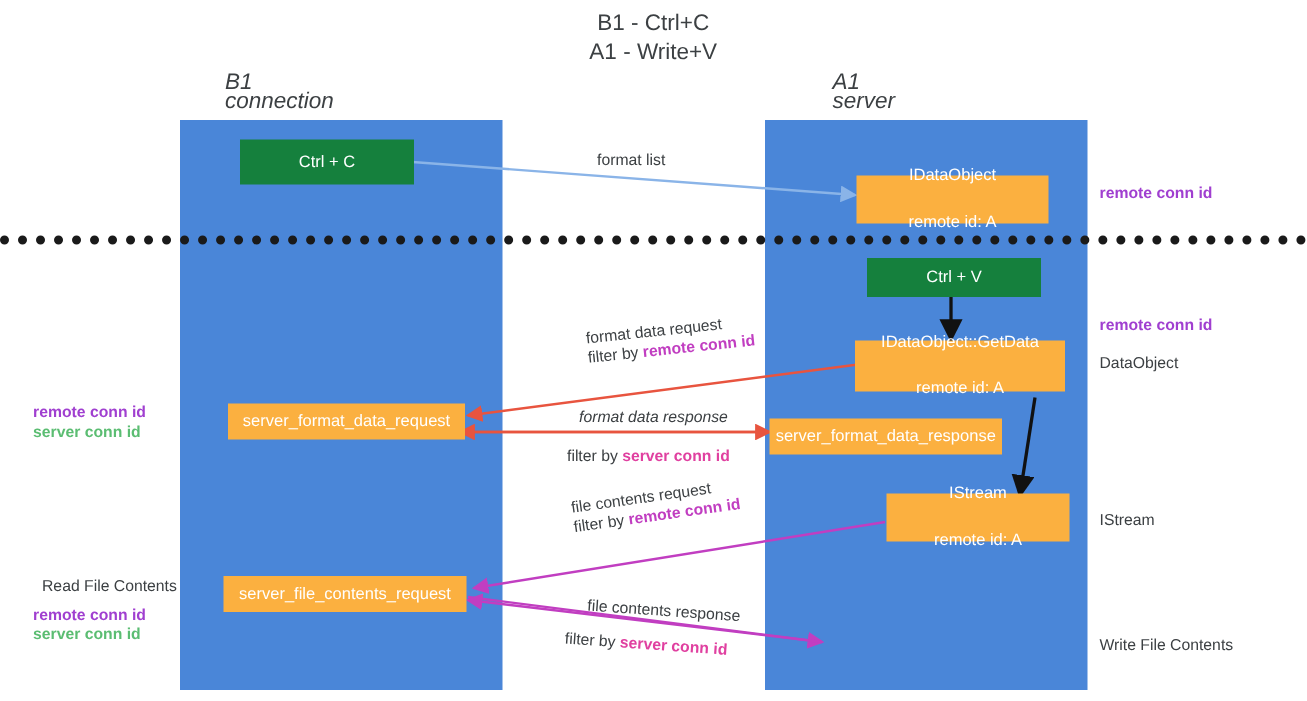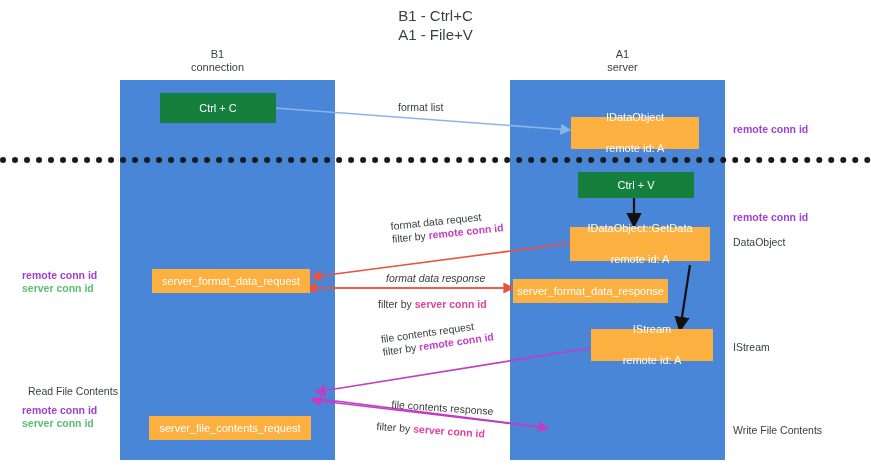--- a/index.html
+++ b/index.html
@@ -12,22 +12,22 @@
   }
   #stage{position:absolute;left:0;top:0;width:693px;height:467px;}
 
   .title{
     position:absolute;left:0;top:6px;width:871px;
     text-align:center;color:#3c4043;font-size:15px;line-height:19px;
   }
   .title div{white-space:pre;}
 
   .col-head{
-    position:absolute;text-align:center;color:#3c4043;
-    font-size:11px;line-height:13px;
+    position:absolute;text-align:left;color:#3c4043;
+    font-size:15px;line-height:13px;font-style:italic;
   }
 
   .lane{position:absolute;background:#4a86d8;}
 
   .box{
     position:absolute;box-sizing:border-box;
     display:flex;flex-direction:column;align-items:center;justify-content:center;
     color:#ffffff;font-size:11px;line-height:13px;text-align:center;
   }
   .box.green{background:#15803d;}
@@ -55,21 +55,21 @@
 
   svg.arrows{position:absolute;left:0;top:0;width:871px;height:467px;pointer-events:none;}
 </style>
 </head>
 <body>
 
 <div id="stage">
 
   <div class="title">
     <div>B1 - Ctrl+C</div>
-    <div>A1 - File+V</div>
+    <div>A1 - Write+V</div>
   </div>
 
   <div class="col-head" style="left:150px;top:48px;width:135px;">
     <div>B1</div>
     <div>connection</div>
   </div>
   <div class="col-head" style="left:555px;top:48px;width:135px;">
     <div>A1</div>
     <div>server</div>
   </div>
@@ -134,21 +134,21 @@
 
   <div class="box orange" style="left:513px;top:279px;width:155px;height:24px;">
     <div>server_format_data_response</div>
   </div>
 
   <div class="box orange" style="left:591px;top:329px;width:122px;height:32px;">
     <div>IStream</div>
     <div class="l2">remote id: A</div>
   </div>
 
-  <div class="box orange" style="left:149px;top:384px;width:162px;height:24px;margin-top:32px;">
+  <div class="box orange" style="left:149px;top:384px;width:162px;height:24px;">
     <div>server_file_contents_request</div>
   </div>
 
 
   <div class="edge-label" style="left:398px;top:101px;">format list</div>
 
   <div class="edge-label" style="left:390px;top:220px;transform:rotate(-6deg);transform-origin:left top;">
     <div>format data request</div>
     <div><span>filter by </span><span class="purple">remote conn id</span></div>
   </div>

